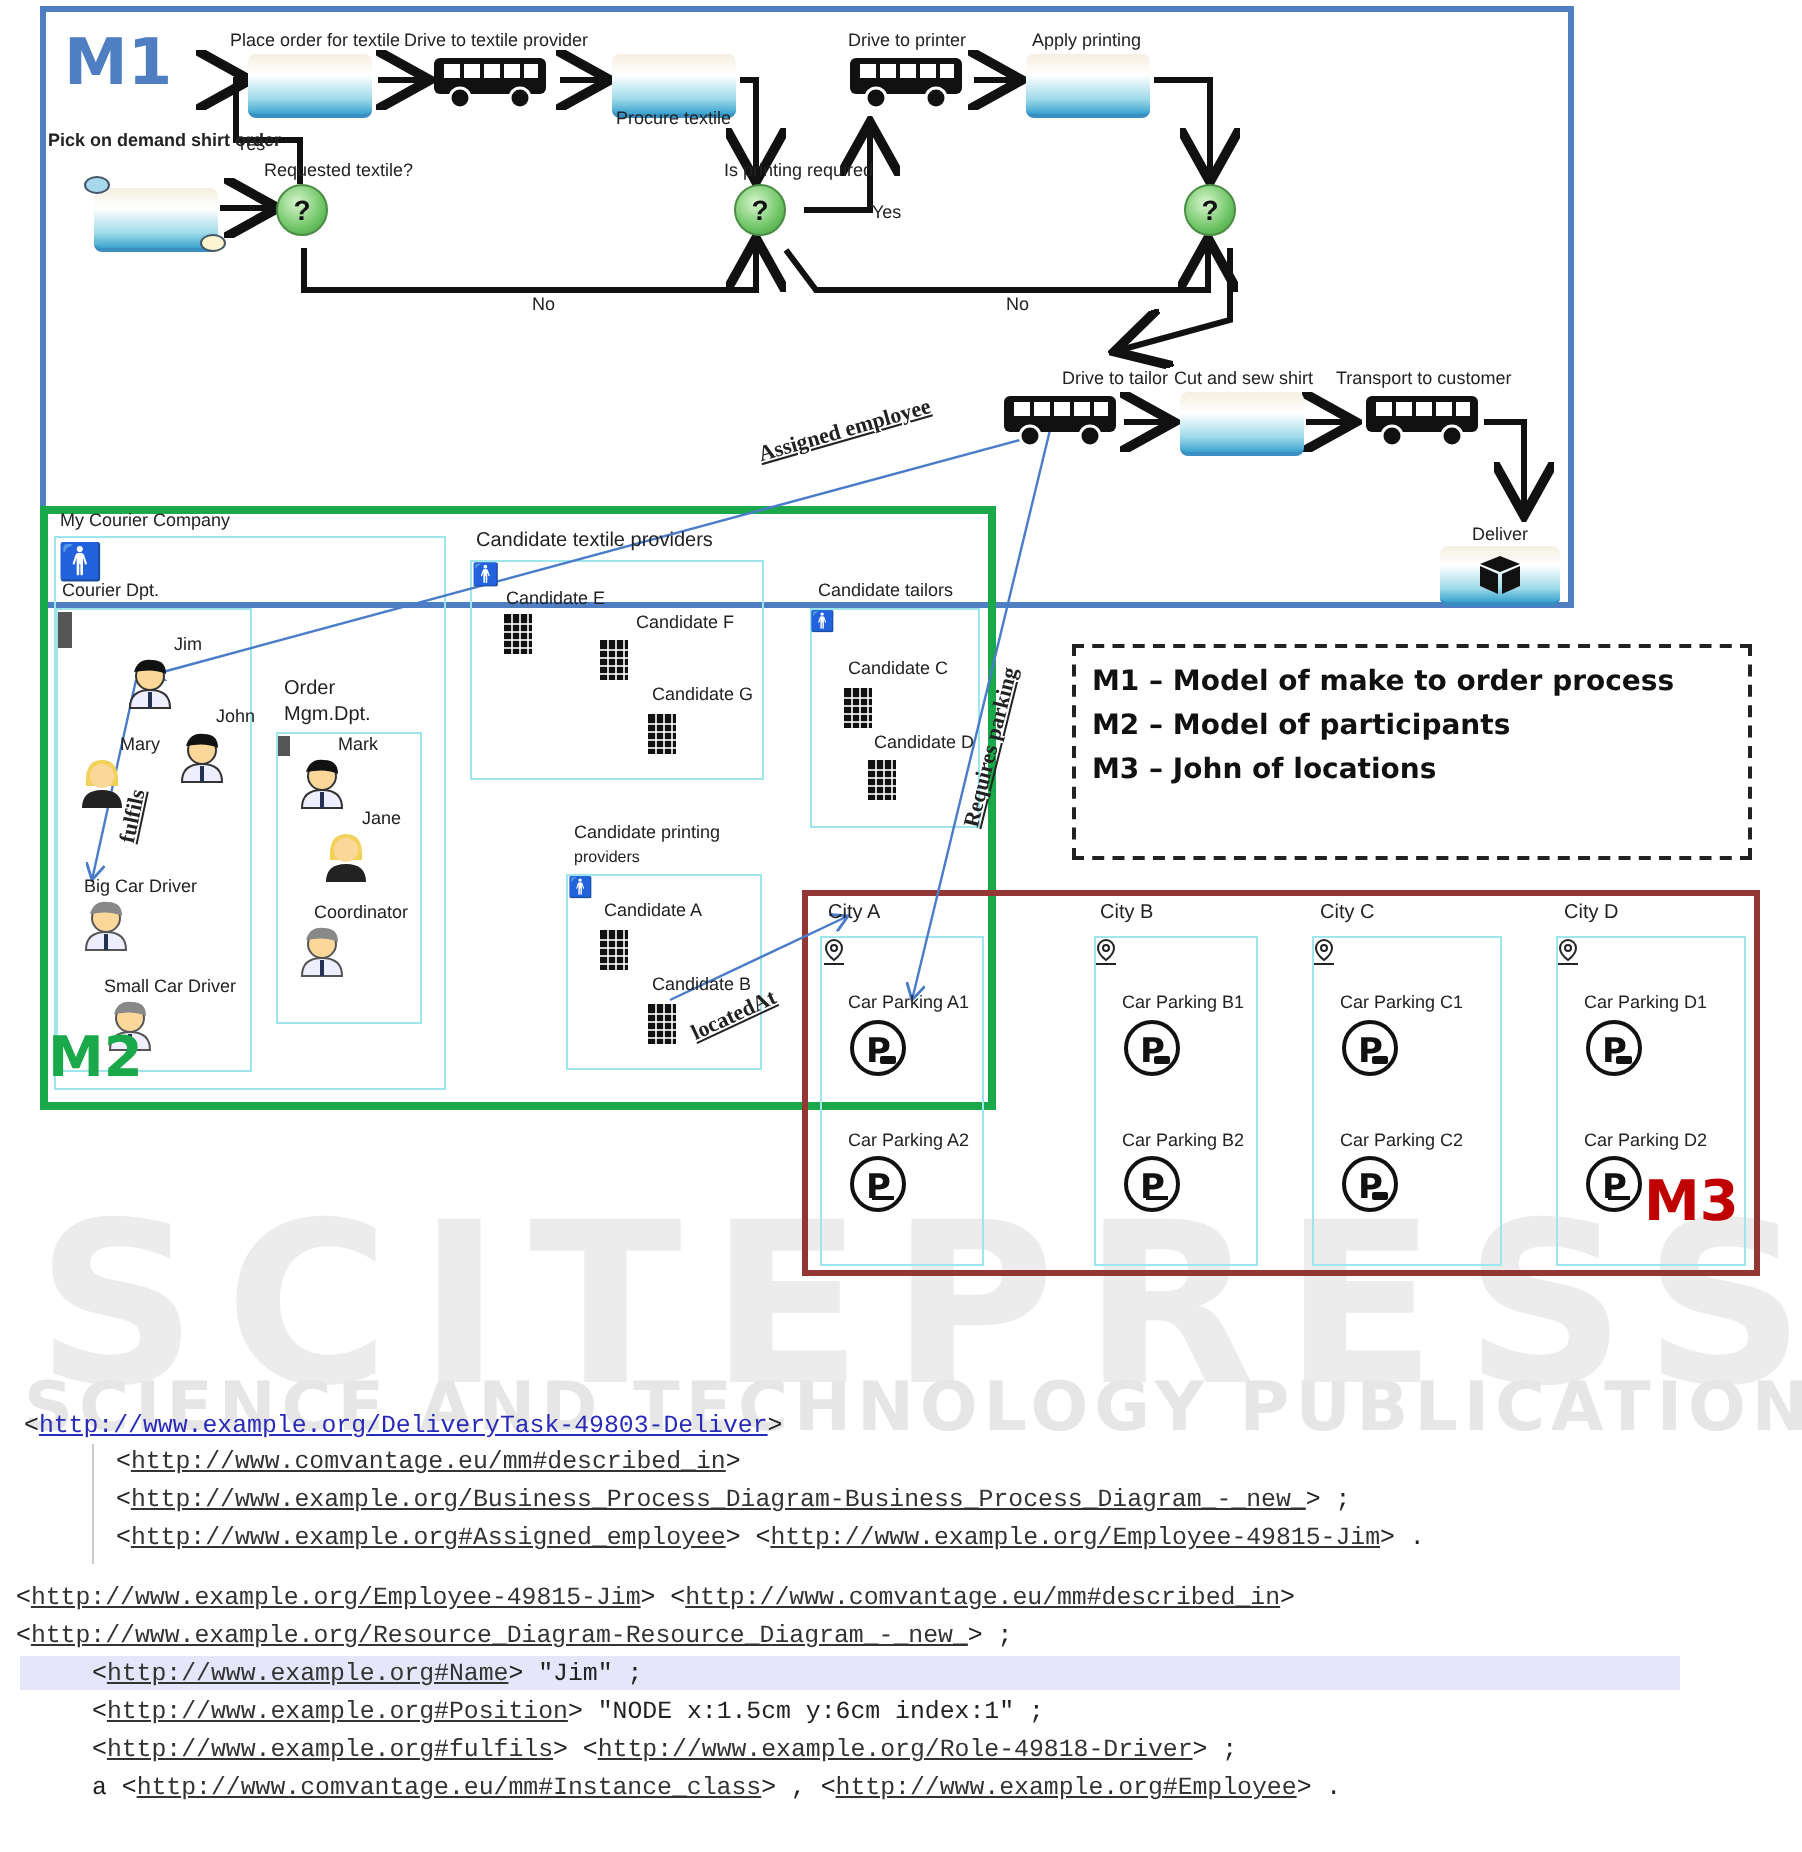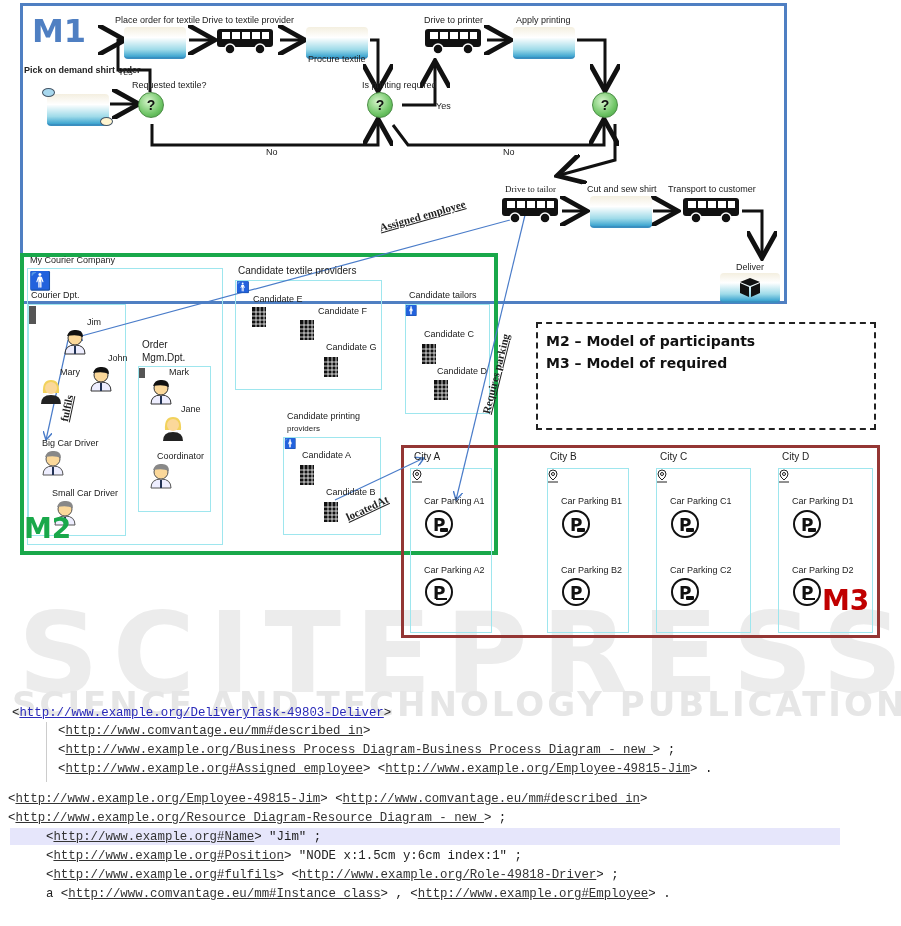--- a/index.html
+++ b/index.html
@@ -122,21 +122,21 @@
     <rect x="26" y="5" width="8" height="7" fill="#fff"></rect>
     <rect x="36" y="5" width="8" height="7" fill="#fff"></rect>
     <rect x="46" y="5" width="7" height="7" fill="#fff"></rect>
   <circle cx="14" cy="22" r="5" fill="#111" stroke="#fff" stroke-width="1.5"></circle>
     <circle cx="44" cy="22" r="5" fill="#111" stroke="#fff" stroke-width="1.5"></circle>
 </svg>
 <div class="lbl" style="left:516px;top:15px;">Apply printing</div>
 <div class="task" style="left:513px;top:27px;"></div>
 <div class="gate" style="left:592px;top:92px;">?</div>
 
-<div class="lbl" style="left:505px;top:184px;font-family:Liberation Serif, serif;">Drive to tailor</div>
+<div class="lbl" style="left:531px;top:184px;">Drive to tailor</div>
 <svg class="bus" style="left:501px;top:196px;" viewBox="0 0 58 28">
   <rect x="1" y="2" width="56" height="18" rx="3" fill="#111"></rect>
   <rect x="6" y="5" width="8" height="7" fill="#fff"></rect>
     <rect x="16" y="5" width="8" height="7" fill="#fff"></rect>
     <rect x="26" y="5" width="8" height="7" fill="#fff"></rect>
     <rect x="36" y="5" width="8" height="7" fill="#fff"></rect>
     <rect x="46" y="5" width="7" height="7" fill="#fff"></rect>
   <circle cx="14" cy="22" r="5" fill="#111" stroke="#fff" stroke-width="1.5"></circle>
     <circle cx="44" cy="22" r="5" fill="#111" stroke="#fff" stroke-width="1.5"></circle>
 </svg>
@@ -348,22 +348,23 @@
       <line x1="2" y1="12" x2="16" y2="12"></line>
       <line x1="2" y1="16" x2="16" y2="16"></line>
       <line x1="2" y1="20" x2="16" y2="20"></line>
       <line x1="6" y1="3" x2="6" y2="23"></line>
       <line x1="10" y1="3" x2="10" y2="23"></line>
       <line x1="14" y1="3" x2="14" y2="23"></line>
     </g>
   </svg>
 
 <div class="legend">
+  <div>M1 – Model of make to order process</div>
   <div>M2 – Model of participants</div>
-  <div>M3 – Model of required</div>
+  <div>M3 – John of locations</div>
 </div>
 
 <div id="cities"></div>
 
 <div class="lbl2" style="left:414px;top:451px;">City A</div>
 <div class="box-cyan" style="left:410px;top:468px;width:82px;height:165px;"></div>
 <svg class="pin" style="left:411px;top:469px;" viewBox="0 0 12 14">
     <path d="M6,1 A4,4 0 0 1 10,5 Q10,8 6,11 Q2,8 2,5 A4,4 0 0 1 6,1Z" fill="none" stroke="#222"></path>
     <circle cx="6" cy="5" r="1.5" fill="none" stroke="#222"></circle>
     <line x1="1" y1="13" x2="11" y2="13" stroke="#222"></line>

